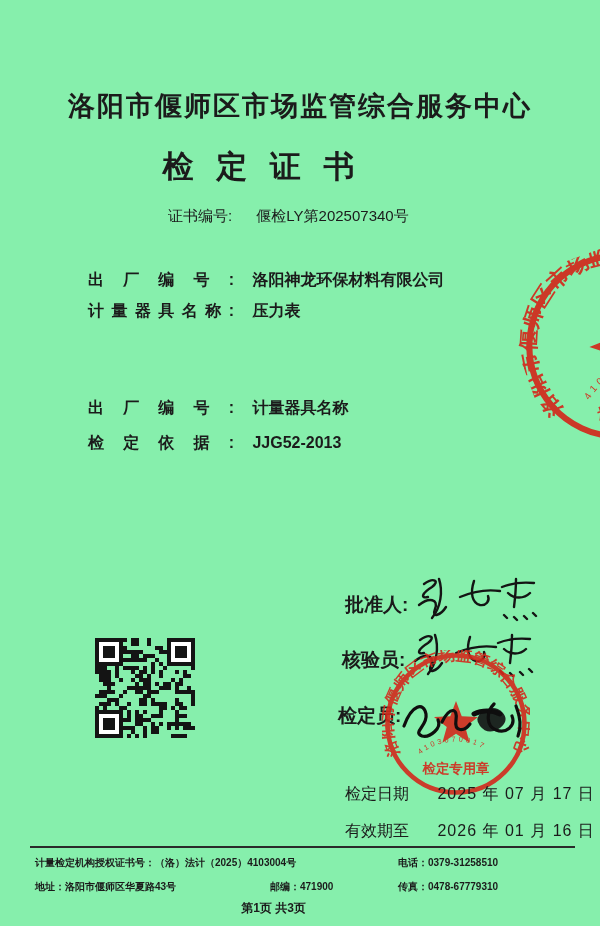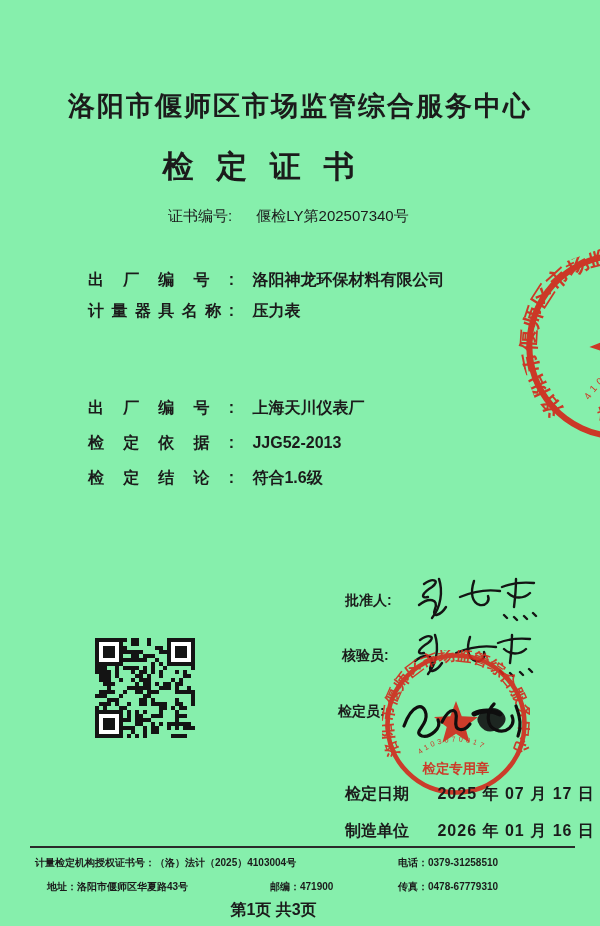--- a/index.html
+++ b/index.html
@@ -8,26 +8,26 @@
     overflow:hidden;font-family:"Liberation Sans","DejaVu Sans",sans-serif;color:#1b1b1b;
   }
   .abs{position:absolute;}
   .org-title{top:88px;left:0;width:600px;text-align:center;font-size:27px;font-weight:700;letter-spacing:2px;}
   .doc-title{top:146px;left:0;width:524px;text-align:center;font-size:31px;font-weight:700;letter-spacing:7px;}
   .certline{top:207px;left:168px;font-size:15px;font-weight:400;}
   .certline .cval{margin-left:20px;}
   .fieldrow{left:88px;font-size:16px;font-weight:700;white-space:nowrap;}
   .flabel{display:inline-block;width:146px;text-align:justify;text-align-last:justify;}
   .fvalue{margin-left:14px;}
-  .sigrow-label{font-size:14px;font-weight:700;}
-  .daterow{font-size:16px;font-weight:700;}
+  .sigrow-label{font-size:19px;font-weight:700;}
+  .daterow{font-size:16px;font-weight:400;}
   .daterow .dval{margin-left:24px;letter-spacing:1px;}
   .rule{top:846px;left:30px;width:545px;border-top:2px solid #2a2a2a;height:0;}
   .foot{font-size:10px;font-weight:700;white-space:nowrap;}
-  .pageinfo{top:900px;left:0;width:547px;text-align:center;font-size:16px;font-weight:700;}
+  .pageinfo{top:900px;left:0;width:547px;text-align:center;font-size:12px;font-weight:700;}
   .seal{pointer-events:none;}
   .seal-right{transform:rotate(-20deg);}
   svg text{font-family:"Liberation Sans","DejaVu Sans",sans-serif;}
 </style>
 </head>
 <body>
 
 <div class="page">
 
   <div class="abs org-title">洛阳市偃师区市场监管综合服务中心</div>
@@ -41,29 +41,25 @@
   <div class="abs fieldrow" style="top:270px">
     <span class="flabel">出厂编号:</span>
     <span class="fvalue">洛阳神龙环保材料有限公司</span>
   </div>
   <div class="abs fieldrow" style="top:301px">
     <span class="flabel">计量器具名称:</span>
     <span class="fvalue">压力表</span>
   </div>
   <div class="abs fieldrow" style="top:398px">
     <span class="flabel">出厂编号:</span>
-    <span class="fvalue">上海天川仪表厂</span>
+    <span class="fvalue">计量器具名称</span>
   </div>
   <div class="abs fieldrow" style="top:433px">
     <span class="flabel">检定依据:</span>
     <span class="fvalue">JJG52-2013</span>
-  </div>
-  <div class="abs fieldrow" style="top:468px">
-    <span class="flabel">检定结论:</span>
-    <span class="fvalue">符合1.6级</span>
   </div>
 
   <div class="abs sigrow-label" style="top:592px;left:345px">批准人:</div>
   <div class="abs sigrow-label" style="top:647px;left:342px">核验员:</div>
   <div class="abs sigrow-label" style="top:703px;left:338px">检定员:</div>
 
   <svg class="abs" style="top:572px;left:412px" width="150" height="52" viewBox="0 0 150 52">
     <g stroke="#141414" stroke-width="2.4" fill="none" stroke-linecap="round">
       <path d="M12,12 C22,5 28,9 20,15 C10,21 8,27 16,25"></path>
       <path d="M7,33 C17,25 27,27 23,37 C19,47 29,43 34,35"></path>
@@ -343,25 +339,25 @@
     <text fill="#d3291c" font-size="8" letter-spacing="3">
       <textPath href="#codeR" startOffset="10">4103070017</textPath>
     </text>
   </svg>
 
   <div class="abs daterow" style="top:784px;left:345px">
     <span>检定日期</span>
     <span class="dval">2025 年 07 月 17 日</span>
   </div>
   <div class="abs daterow" style="top:821px;left:345px">
-    <span>制造单位</span>
+    <span>有效期至</span>
     <span class="dval">2026 年 01 月 16 日</span>
   </div>
 
   <div class="abs rule"></div>
   <div class="abs foot" style="top:856px;left:35px">计量检定机构授权证书号：（洛）法计（2025）4103004号</div>
   <div class="abs foot" style="top:856px;left:398px">电话：0379-31258510</div>
-  <div class="abs foot" style="top:880px;left:47px">地址：洛阳市偃师区华夏路43号</div>
+  <div class="abs foot" style="top:880px;left:35px">地址：洛阳市偃师区华夏路43号</div>
   <div class="abs foot" style="top:880px;left:270px">邮编：471900</div>
   <div class="abs foot" style="top:880px;left:398px">传真：0478-67779310</div>
   <div class="abs pageinfo">第1页  共3页</div>
 
 </div>
 
 </body></html>

